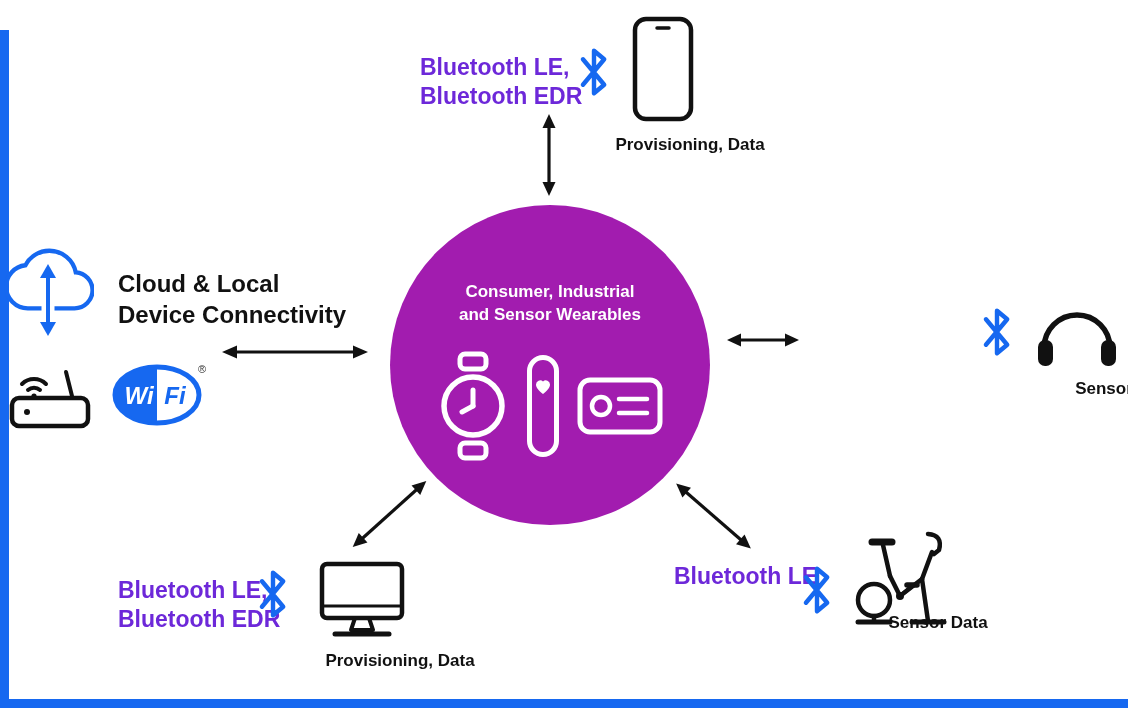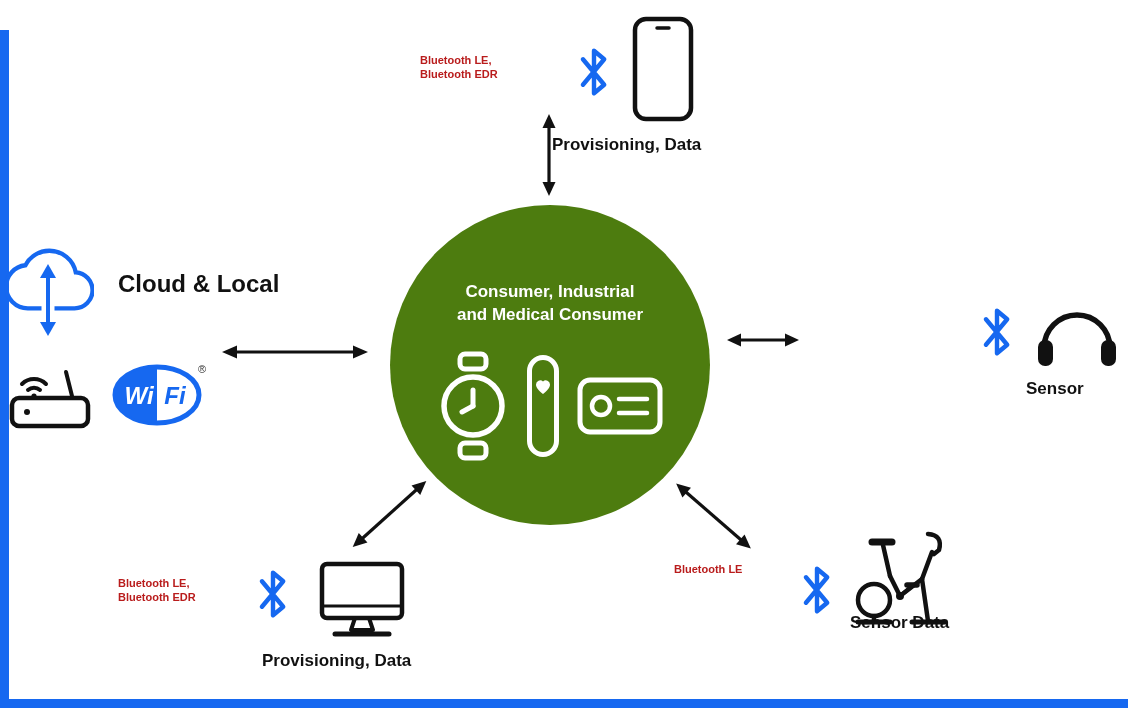--- a/index.html
+++ b/index.html
@@ -5,53 +5,53 @@
   html,body{margin:0;padding:0;background:#ffffff;}
   .stage{
     position:relative;width:1128px;height:708px;background:#ffffff;
     overflow:hidden;font-family:"Liberation Sans",sans-serif;
     -webkit-font-smoothing:antialiased;
   }
   .abs{position:absolute;}
   .edge-bar{background:#1668F0;}
   .circle{
     position:absolute;left:390px;top:205px;width:320px;height:320px;
-    border-radius:50%;background:#4d7c0f;display:flex;flex-direction:column;
+    border-radius:50%;background:#a21caf;display:flex;flex-direction:column;
     align-items:center;text-align:center;
   }
   .circle-title{
     margin-top:76px;color:#ffffff;font-weight:bold;font-size:17px;line-height:1.35;
   }
   .circle-icons{display:flex;align-items:center;gap:17px;margin-top:24px;}
   .blue-text{
-    position:absolute;color:#b91c1c;font-weight:bold;font-size:11px;line-height:1.28;
+    position:absolute;color:#6d28d9;font-weight:bold;font-size:23px;line-height:1.28;
     white-space:nowrap;
   }
   .black-text{
     position:absolute;color:#111111;font-weight:bold;font-size:17px;line-height:1.3;
     white-space:nowrap;
   }
-  .caption{text-align:left;}
+  .caption{text-align:center;margin-left:28px;}
   .line{display:block;}
   svg.arrow line{stroke:#111111;stroke-width:3.2;}
   svg.arrow polygon{fill:#111111;}
   svg{display:block;}
 </style>
 </head>
 <body>
 
 <div class="stage">
 
   <div class="abs edge-bar" style="left:0;top:30px;width:9px;height:678px;"></div>
   <div class="abs edge-bar" style="left:0;top:699px;width:1128px;height:9px;"></div>
 
   <div class="circle">
     <div class="circle-title">
       <span class="line">Consumer, Industrial</span>
-      <span class="line">and Medical Consumer</span>
+      <span class="line">and Sensor Wearables</span>
     </div>
     <div class="circle-icons">
 
       <svg width="72" height="110" viewBox="0 0 72 110">
         <rect x="23" y="3" width="26" height="15" rx="5" fill="none" stroke="#fff" stroke-width="5"></rect>
         <rect x="23" y="92" width="26" height="15" rx="5" fill="none" stroke="#fff" stroke-width="5"></rect>
         <circle cx="36" cy="55" r="29" fill="none" stroke="#fff" stroke-width="5.5"></circle>
         <line x1="36" y1="55" x2="36" y2="39" stroke="#fff" stroke-width="5" stroke-linecap="round"></line>
         <line x1="36" y1="55" x2="25" y2="61" stroke="#fff" stroke-width="5" stroke-linecap="round"></line>
       </svg>
@@ -111,20 +111,21 @@
 
   <svg class="abs" style="left:4px;top:232px;" width="90" height="106" viewBox="0 0 90 106">
     <path transform="scale(3.6) translate(0.6,1.2)" d="M19.35 10.04A7.49 7.49 0 0 0 12 4C9.11 4 6.6 5.64 5.35 8.04A5.994 5.994 0 0 0 0 14c0 3.31 2.69 6 6 6h13c2.76 0 5-2.24 5-5 0-2.64-2.05-4.78-4.65-4.96z" fill="none" stroke="#1668F0" stroke-width="1.2"></path>
     <line x1="44" y1="42" x2="44" y2="96" stroke="#fff" stroke-width="13"></line>
     <line x1="44" y1="44" x2="44" y2="94" stroke="#1668F0" stroke-width="4"></line>
     <polygon points="44,32 36,46 52,46" fill="#1668F0"></polygon>
     <polygon points="44,104 36,90 52,90" fill="#1668F0"></polygon>
   </svg>
   <div class="black-text" style="left:118px;top:268px;font-size:24px;">
     <span class="line">Cloud &amp; Local</span>
+    <span class="line">Device Connectivity</span>
   </div>
   <svg class="abs" style="left:6px;top:346px;" width="90" height="88" viewBox="0 0 90 88">
     <path d="M16 38a17 17 0 0 1 24 0" fill="none" stroke="#111" stroke-width="4" stroke-linecap="round"></path>
     <path d="M22 44a9 9 0 0 1 12 0" fill="none" stroke="#111" stroke-width="4" stroke-linecap="round"></path>
     <circle cx="28" cy="50" r="2.6" fill="#111"></circle>
     <line x1="60" y1="26" x2="66" y2="50" stroke="#111" stroke-width="4" stroke-linecap="round"></line>
     <rect x="6" y="52" width="76" height="28" rx="7" fill="none" stroke="#111" stroke-width="4.5"></rect>
     <circle cx="21" cy="66" r="3" fill="#111"></circle>
   </svg>
   <svg class="abs" style="left:112px;top:360px;" width="96" height="70" viewBox="0 0 96 70">

